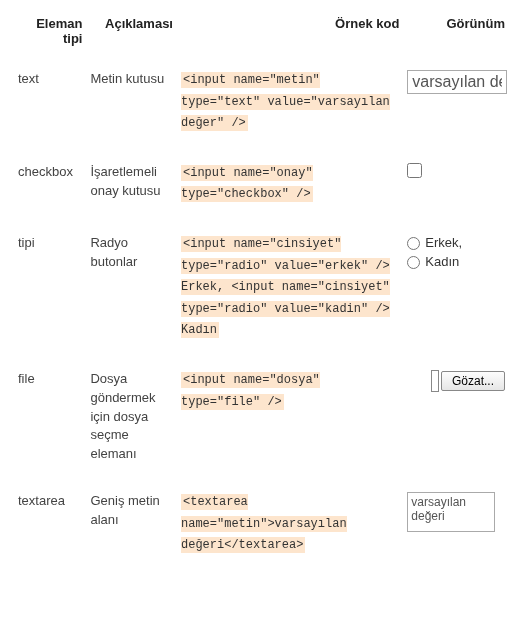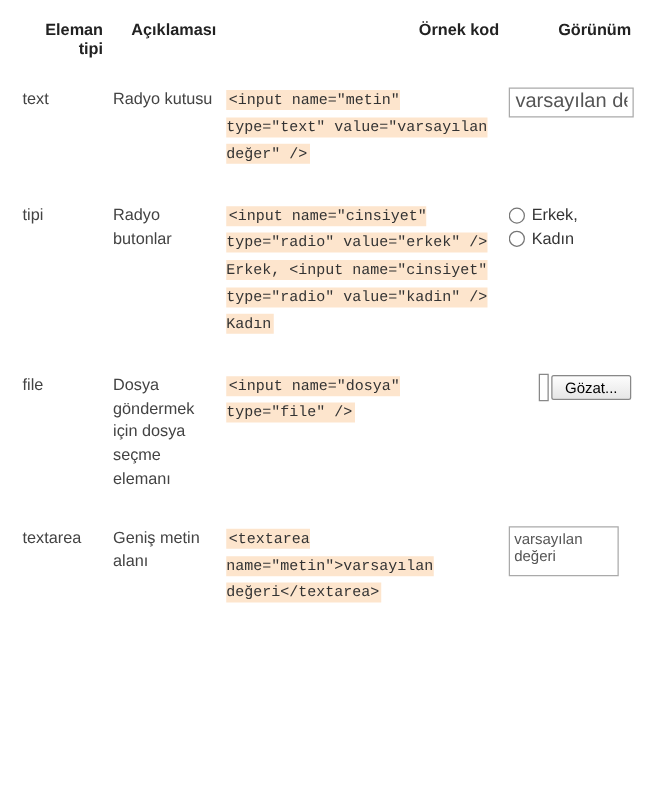--- a/index.html
+++ b/index.html
@@ -37,28 +37,36 @@
       <th>Eleman tipi</th>
       <th>Açıklaması</th>
       <th>Örnek kod</th>
       <th>Görünüm</th>
     </tr>
   </thead>
   <tbody>
 
     <tr>
       <td>text</td>
-      <td>Radyo kutusu</td>
+      <td>Metin kutusu</td>
       <td class="code-wrap"><code class="hl">&lt;input name="metin" type="text" value="varsayılan değer" /&gt;</code></td>
       <td>
         <input type="text" value="varsayılan değe" style="">
       </td>
     </tr>
 
 
+    <tr>
+      <td>checkbox</td>
+      <td>İşaretlemeli onay kutusu</td>
+      <td class="code-wrap"><code class="hl">&lt;input name="onay" type="checkbox" /&gt;</code></td>
+      <td>
+        <input type="checkbox" style="">
+      </td>
+    </tr>
 
     <tr>
       <td>tipi</td>
       <td>Radyo butonlar</td>
       <td class="code-wrap"><code class="hl">&lt;input name="cinsiyet" type="radio" value="erkek" /&gt; Erkek, &lt;input name="cinsiyet" type="radio" value="kadin" /&gt; Kadın</code></td>
       <td>
         <div class="radio-row">
             <input type="radio" name="cinsiyet" style="">
             <span>Erkek,</span>
           </div>

